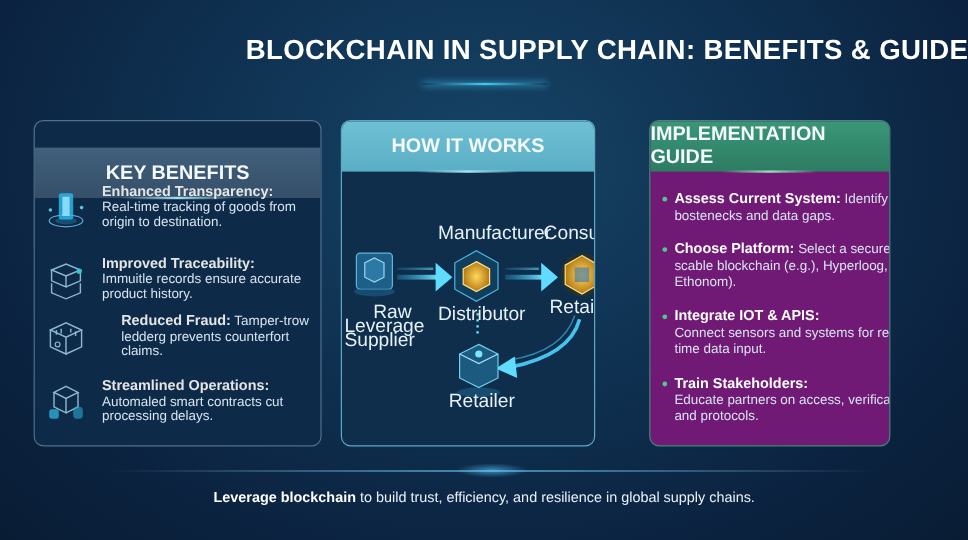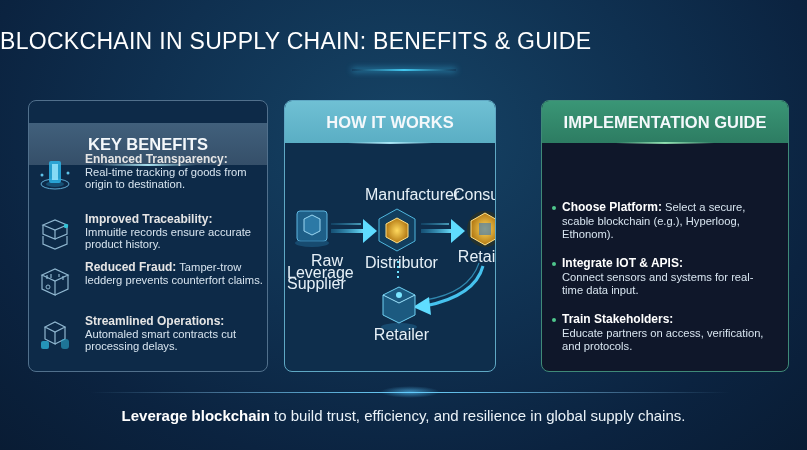--- a/index.html
+++ b/index.html
@@ -4,37 +4,37 @@
 <style>
   * { box-sizing: border-box; margin: 0; padding: 0; }
   html, body { width: 807px; height: 450px; overflow: hidden; }
   body {
     font-family: "Liberation Sans", sans-serif;
     color: #e8f1f8;
     background: radial-gradient(ellipse at 50% 30%, #164466 0%, #0f3050 45%, #0b2340 75%, #091c34 100%);
     position: relative;
   }
   .title {
-    position: absolute; top: 28px; left: 0; width: 807px; text-align: left;
-    font-size: 23px; font-weight: 400; letter-spacing: 0.3px; color: #ffffff;
+    position: absolute; top: 28px; left: 0; width: 807px; text-align: right;
+    font-size: 23px; font-weight: 700; letter-spacing: 0.3px; color: #ffffff;
     font-family: "Liberation Sans", sans-serif;
   }
   .title-underline {
     position: absolute; top: 69px; left: 352px; width: 104px; height: 2px;
     background: linear-gradient(90deg, transparent, #42c8f0, transparent);
     box-shadow: 0 0 6px #3ec0ee;
   }
   .panel {
     position: absolute; top: 100px; height: 272px;
     border-radius: 8px; overflow: hidden;
     background: #0d2a48;
   }
   .panel.left { left: 28px; width: 240px; border: 1px solid #51708c; }
   .panel.mid { left: 284px; width: 212px; border: 1px solid #5fa8c4; background: #0e2e4c; }
-  .panel.right { left: 541px; width: 248px; border: 1px solid #3f8a78; background: #0f172a; }
+  .panel.right { left: 541px; width: 201px; border: 1px solid #3f8a78; background: #701a75; }
   .panel-header {
     height: 42px; display: flex; align-items: center; justify-content: center;
     font-size: 16.5px; font-weight: 700; color: #f4f8fb; position: relative;
   }
   .left .panel-header { background: linear-gradient(180deg, #41607c, #354f69); margin-top: 22px; }
   .mid .panel-header { background: linear-gradient(180deg, #6fc0d4, #5aaec4); }
   .right .panel-header { background: linear-gradient(180deg, #3a9676, #2d7c62); }
   .panel-header::after {
     content: ""; position: absolute; bottom: -1px; left: 30%; width: 40%; height: 2px;
     background: linear-gradient(90deg, transparent, rgba(180,240,255,0.9), transparent);
@@ -55,21 +55,21 @@
   .footer-line {
     position: absolute; top: 392px; left: 90px; width: 640px; height: 1px;
     background: linear-gradient(90deg, transparent, rgba(120,180,220,0.5) 20%, #6bd3ff 50%, rgba(120,180,220,0.5) 80%, transparent);
   }
   .footer-glow {
     position: absolute; top: 386px; left: 380px; width: 60px; height: 12px; border-radius: 50%;
     background: radial-gradient(ellipse, rgba(90,200,255,0.6), transparent 70%);
   }
   .footer {
     position: absolute; top: 407px; left: 0; width: 807px; text-align: center;
-    font-size: 15px; color: #eaf2f8;
+    font-size: 12px; color: #eaf2f8;
   }
   .footer b { color: #ffffff; }
 </style>
 </head>
 <body>
 
 <div class="title">BLOCKCHAIN IN SUPPLY CHAIN: BENEFITS &amp; GUIDE</div>
 <div class="title-underline"></div>
 
 <div class="panel left">
@@ -97,21 +97,21 @@
       <path d="M30 10 V19 L18 24" fill="none" stroke="#8fb6cf" stroke-width="1.2"></path>
       <path d="M6 21 V29 L18 34 L30 29 V21" fill="none" stroke="#8fb6cf" stroke-width="1.2"></path>
       <circle cx="29" cy="11" r="2.2" fill="#33c4d8"></circle>
     </svg>
     <div class="txt">
       <b>Improved Traceability:</b><br>
       <span>Immuitle records ensure accurate product history.</span>
     </div>
   </div>
 
-  <div class="benefit" style="top:160px;">
+  <div class="benefit" style="top:160px;gap:16px;">
     <svg class="ico" viewBox="0 0 36 36">
       <path d="M5 12 L18 6 L31 12 L18 18 Z" fill="none" stroke="#8fb6cf" stroke-width="1.2"></path>
       <path d="M5 12 V26 L18 32 V18" fill="none" stroke="#8fb6cf" stroke-width="1.2"></path>
       <path d="M31 12 V26 L18 32" fill="none" stroke="#8fb6cf" stroke-width="1.2"></path>
       <path d="M10 12 V16 M14 11 V15 M22 11 V14 M26 13 V17" stroke="#8fb6cf" stroke-width="1.2"></path>
       <circle cx="11" cy="24" r="2" fill="none" stroke="#8fb6cf"></circle>
     </svg>
     <div class="txt">
       <b>Reduced Fraud:</b>
       <span>Tamper-trow ledderg prevents counterfort claims.</span>
@@ -200,20 +200,24 @@
     <span>Supplier</span>
   </div>
   <div class="node-label" style="left:80px;top:156px;width:70px;">Distributor</div>
   <div class="node-label" style="left:172px;top:150px;width:56px;">Retailer</div>
   <div class="node-label" style="left:88px;top:228px;width:56px;">Retailer</div>
 </div>
 
 <div class="panel right">
   <div class="panel-header">IMPLEMENTATION GUIDE</div>
 
+  <div class="guide-item" style="top:58px;">
+    <span class="dot"></span>
+    <b>Assess Current System:</b><span> Identify bostenecks and data gaps.</span>
+  </div>
   <div class="guide-item" style="top:156px;">
     <span class="dot"></span>
     <b>Integrate IOT &amp; APIS:</b><br><span> Connect sensors and systems for real-time data input.</span>
   </div>
   <div class="guide-item" style="top:100px;">
     <span class="dot"></span>
     <b>Choose Platform:</b><span> Select a secure, scable blockchain (e.g.), Hyperloog, Ethonom).</span>
   </div>
   <div class="guide-item" style="top:212px;">
     <span class="dot"></span>

